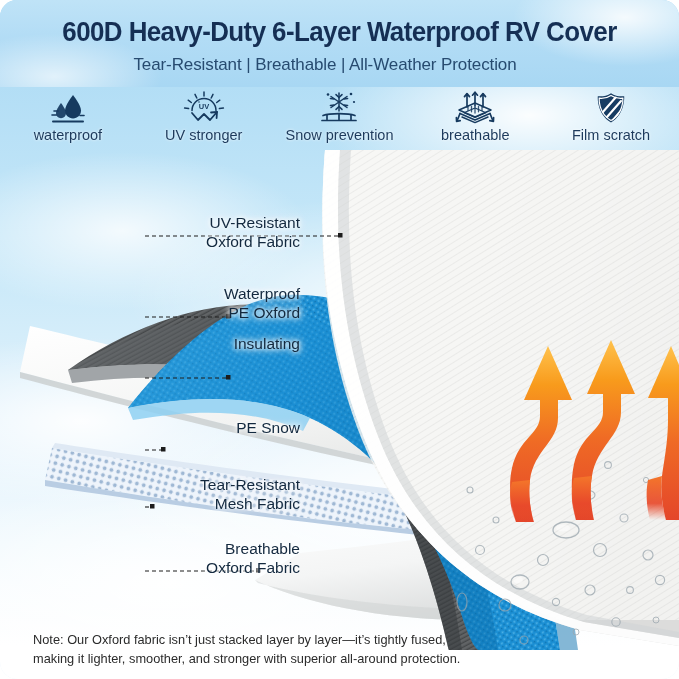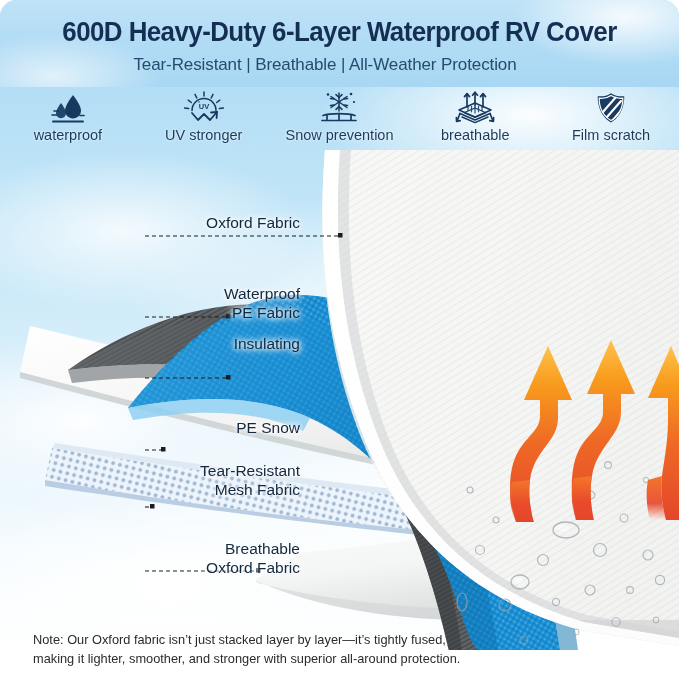--- a/index.html
+++ b/index.html
@@ -401,33 +401,34 @@
             <path d="M19,29 L30,16"></path>
           </g>
         </svg>
       </div>
       <div class="flabel">Film scratch</div>
     </div>
   </div>
 
   <div class="labels">
     <div class="lbl" style="top:63px">
+      <div>UV-Resistant</div>
       <div>Oxford Fabric</div>
     </div>
     <div class="lbl" style="top:134px">
       <div>Waterproof</div>
-      <div>PE Fabric</div>
+      <div>PE Oxford</div>
     </div>
     <div class="lbl" style="top:184px">
       <div>Insulating</div>
     </div>
     <div class="lbl" style="top:268px">
       <div>PE Snow</div>
     </div>
-    <div class="lbl" style="top:311px">
+    <div class="lbl" style="top:325px">
       <div>Tear-Resistant</div>
       <div>Mesh Fabric</div>
     </div>
     <div class="lbl" style="top:389px">
       <div>Breathable</div>
       <div>Oxford Fabric</div>
     </div>
   </div>
 
   <div class="note">

